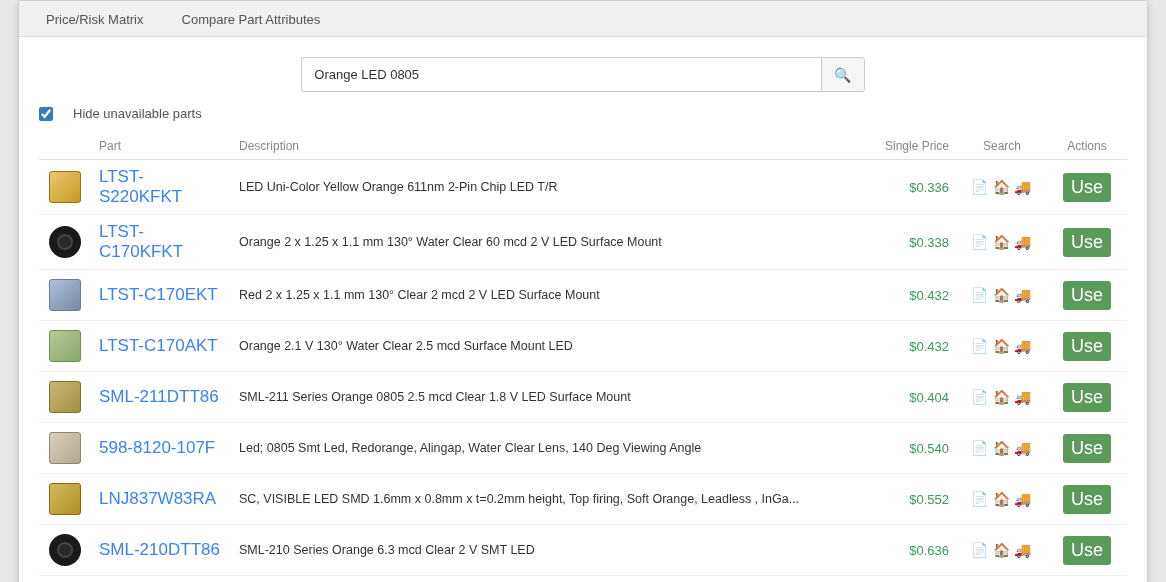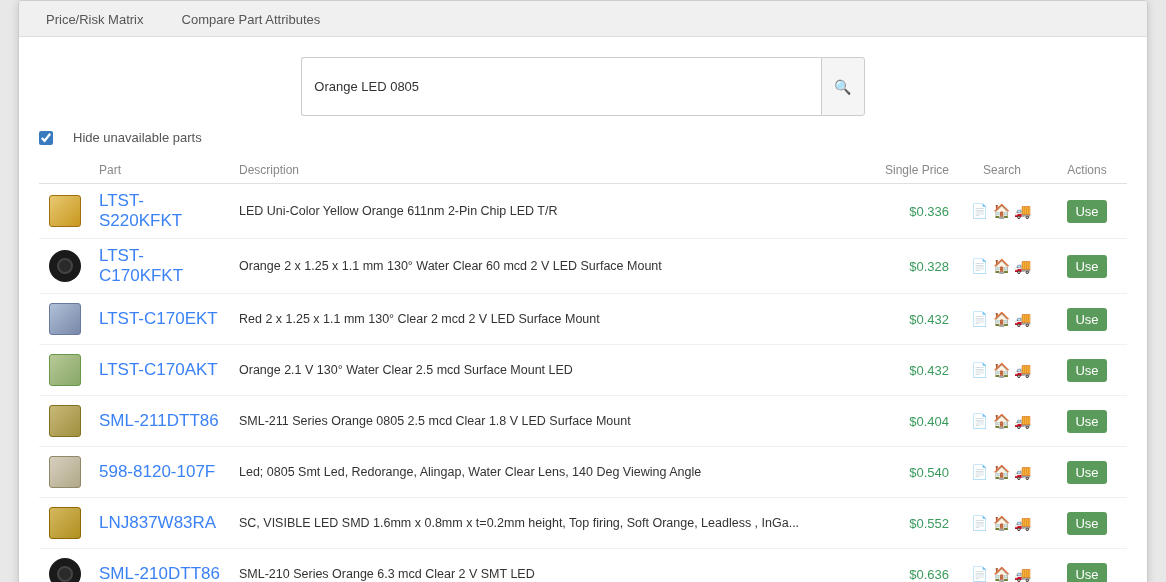--- a/index.html
+++ b/index.html
@@ -52,21 +52,21 @@
     }
 
     
     .search-bar {
       display: flex;
       justify-content: center;
       margin-bottom: 14px;
     }
     .search-input {
       width: 520px;
-      padding: 21px 12px;
+      padding: 9px 12px;
       border: 1px solid #ccc;
       border-right: none;
       border-radius: 3px 0 0 3px;
       font-size: 13px;
       outline: none;
       color: #333;
     }
     .search-btn {
       padding: 7px 12px;
       border: 1px solid #ccc;
@@ -159,21 +159,21 @@
       justify-content: center;
     }
 
     
     .use-btn {
       background: #5a9a5a;
       color: #fff;
       border: none;
       border-radius: 3px;
       padding: 4px 8px;
-      font-size: 13px;
+      font-size: 18px;
       cursor: pointer;
       font-weight: 500;
     }
 
     
     .col-thumb { width: 44px; }
     .col-part { width: 140px; }
     .col-desc { width: auto; margin-left: 17px; }
     .col-price { width: 100px; }
     .col-details { width: 90px; }
@@ -241,21 +241,21 @@
       <div class="thumb">
                 <div style="width:32px;height:32px;background:#1a1a1a;border-radius:50%;display:flex;align-items:center;justify-content:center;">
                   <div style="width:16px;height:16px;border-radius:50%;border:2px solid #444;background:#2a2a2a;"></div>
                 </div>
               </div>
     </td>
     <td class="col-part">
       <a class="part-link" href="#">LTST-C170KFKT</a>
     </td>
     <td class="col-desc">Orange 2 x 1.25 x 1.1 mm 130° Water Clear 60 mcd 2 V LED Surface Mount</td>
-    <td class="col-price price">$0.328</td>
+    <td class="col-price price">$0.338</td>
     <td class="col-details details">
     <div class="detail-icons">
       <span style="color:#888;font-size:14px;cursor:pointer;">📄</span>
       <span style="color:#cc4444;font-size:14px;cursor:pointer;">🏠</span>
       <span style="color:#884400;font-size:14px;cursor:pointer;">🚚</span>
     </div>
             </td>
     <td class="col-actions actions">
       <button class="use-btn">Use</button>
     </td>

